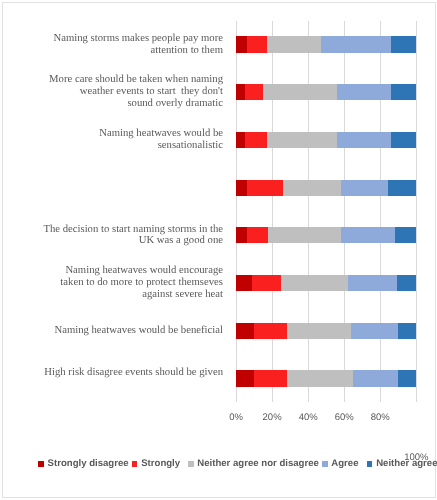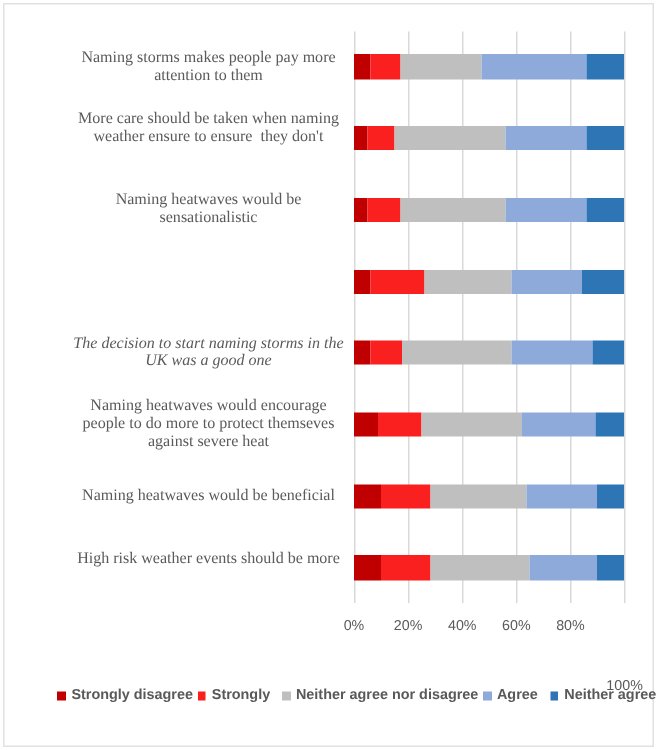--- a/index.html
+++ b/index.html
@@ -3,26 +3,26 @@
 <meta charset="utf-8">
 <style>
   html,body{margin:0;padding:0;background:#ffffff;}
   body{width:437px;height:500px;overflow:hidden;font-family:"Liberation Sans",sans-serif;-webkit-font-smoothing:antialiased;text-rendering:geometricPrecision;}
   #figure{position:absolute;left:0;top:0;width:437px;height:500px;background:#fff;}
   #frame{position:absolute;left:1.5px;top:1.5px;width:434px;height:496.5px;border:1px solid #e1e1e1;box-sizing:border-box;}
   #chart{position:absolute;left:0;top:0;width:437px;height:500px;}
 
   .cat-label{
     position:absolute;
-    text-align:center;
+    text-align:right;
     font-family:"Liberation Serif",serif;
     font-size:10.7px;
     line-height:11.85px;
     color:#5a5a5a;
-    right:198px;
+    right:214px;
     width:200px;
     white-space:pre;
   }
   .bar-row{position:absolute;height:16.2px;}
   .seg{position:absolute;top:0;height:16.2px;}
 
   .gridline{position:absolute;width:1px;background:#d9d9d9;}
 
   .tick-label{
     position:absolute;
@@ -64,21 +64,21 @@
         <div class="seg" style="left: 155.144px; width: 25.256px; background: rgb(46, 117, 182);"></div>
       </div>
       <div class="cat-label" style="top: 32.7px;"><div>Naming storms makes people pay more</div><div>attention to them</div></div>
       <div class="bar-row" style="left: 236px; top: 84.15px; width: 180.4px;">
         <div class="seg" style="left: 0px; width: 9.02px; background: rgb(192, 0, 0);"></div>
         <div class="seg" style="left: 9.02px; width: 18.04px; background: rgb(251, 32, 32);"></div>
         <div class="seg" style="left: 27.06px; width: 73.964px; background: rgb(191, 191, 191);"></div>
         <div class="seg" style="left: 101.024px; width: 54.12px; background: rgb(142, 170, 219);"></div>
         <div class="seg" style="left: 155.144px; width: 25.256px; background: rgb(46, 117, 182);"></div>
       </div>
-      <div class="cat-label" style="top: 74.475px;"><div>More care should be taken when naming</div><div>weather ensure to ensure  they don't</div></div>
+      <div class="cat-label" style="top: 74.475px;"><div>More care should be taken when naming</div><div>weather events to start  they don't</div><div>sound overly dramatic</div></div>
       <div class="bar-row" style="left: 236px; top: 131.85px; width: 180.4px;">
         <div class="seg" style="left: 0px; width: 9.02px; background: rgb(192, 0, 0);"></div>
         <div class="seg" style="left: 9.02px; width: 21.648px; background: rgb(251, 32, 32);"></div>
         <div class="seg" style="left: 30.668px; width: 70.356px; background: rgb(191, 191, 191);"></div>
         <div class="seg" style="left: 101.024px; width: 54.12px; background: rgb(142, 170, 219);"></div>
         <div class="seg" style="left: 155.144px; width: 25.256px; background: rgb(46, 117, 182);"></div>
       </div>
       <div class="cat-label" style="top: 128.1px;"><div>Naming heatwaves would be</div><div>sensationalistic</div></div>
       <div class="bar-row" style="left: 236px; top: 179.55px; width: 180.4px;">
         <div class="seg" style="left: 0px; width: 10.824px; background: rgb(192, 0, 0);"></div>
@@ -87,45 +87,45 @@
         <div class="seg" style="left: 104.632px; width: 46.904px; background: rgb(142, 170, 219);"></div>
         <div class="seg" style="left: 151.536px; width: 28.864px; background: rgb(46, 117, 182);"></div>
       </div>
       <div class="bar-row" style="left: 236px; top: 227.25px; width: 180.4px;">
         <div class="seg" style="left: 0px; width: 10.824px; background: rgb(192, 0, 0);"></div>
         <div class="seg" style="left: 10.824px; width: 21.648px; background: rgb(251, 32, 32);"></div>
         <div class="seg" style="left: 32.472px; width: 72.16px; background: rgb(191, 191, 191);"></div>
         <div class="seg" style="left: 104.632px; width: 54.12px; background: rgb(142, 170, 219);"></div>
         <div class="seg" style="left: 158.752px; width: 21.648px; background: rgb(46, 117, 182);"></div>
       </div>
-      <div class="cat-label" style="top: 223.5px; font-style: italic;"><div>The decision to start naming storms in the</div><div>UK was a good one</div></div>
+      <div class="cat-label" style="top: 223.5px;"><div>The decision to start naming storms in the</div><div>UK was a good one</div></div>
       <div class="bar-row" style="left: 236px; top: 274.95px; width: 180.4px;">
         <div class="seg" style="left: 0px; width: 16.236px; background: rgb(192, 0, 0);"></div>
         <div class="seg" style="left: 16.236px; width: 28.864px; background: rgb(251, 32, 32);"></div>
         <div class="seg" style="left: 45.1px; width: 66.748px; background: rgb(191, 191, 191);"></div>
         <div class="seg" style="left: 111.848px; width: 48.708px; background: rgb(142, 170, 219);"></div>
         <div class="seg" style="left: 160.556px; width: 19.844px; background: rgb(46, 117, 182);"></div>
       </div>
-      <div class="cat-label" style="top: 265.275px;"><div>Naming heatwaves would encourage</div><div>people to do more to protect themseves</div><div>against severe heat</div></div>
+      <div class="cat-label" style="top: 265.275px;"><div>Naming heatwaves would encourage</div><div>taken to do more to protect themseves</div><div>against severe heat</div></div>
       <div class="bar-row" style="left: 236px; top: 322.65px; width: 180.4px;">
         <div class="seg" style="left: 0px; width: 18.04px; background: rgb(192, 0, 0);"></div>
         <div class="seg" style="left: 18.04px; width: 32.472px; background: rgb(251, 32, 32);"></div>
         <div class="seg" style="left: 50.512px; width: 64.944px; background: rgb(191, 191, 191);"></div>
         <div class="seg" style="left: 115.456px; width: 46.904px; background: rgb(142, 170, 219);"></div>
         <div class="seg" style="left: 162.36px; width: 18.04px; background: rgb(46, 117, 182);"></div>
       </div>
       <div class="cat-label" style="top: 324.825px;"><div>Naming heatwaves would be beneficial</div></div>
       <div class="bar-row" style="left: 236px; top: 370.35px; width: 180.4px;">
         <div class="seg" style="left: 0px; width: 18.04px; background: rgb(192, 0, 0);"></div>
         <div class="seg" style="left: 18.04px; width: 32.472px; background: rgb(251, 32, 32);"></div>
         <div class="seg" style="left: 50.512px; width: 66.748px; background: rgb(191, 191, 191);"></div>
         <div class="seg" style="left: 117.26px; width: 45.1px; background: rgb(142, 170, 219);"></div>
         <div class="seg" style="left: 162.36px; width: 18.04px; background: rgb(46, 117, 182);"></div>
       </div>
-      <div class="cat-label" style="top: 366.6px;"><div>High risk weather events should be more</div></div>
+      <div class="cat-label" style="top: 366.6px;"><div>High risk disagree events should be given</div></div>
     </div>
   <div id="legend">
       <span class="legend-item" style="left: 21.3px;">
         <span class="legend-swatch" style="background: rgb(192, 0, 0);"></span>
         <span class="legend-text">Strongly disagree</span>
       </span>
       <span class="legend-item" style="left: 114.9px;">
         <span class="legend-swatch" style="background: rgb(251, 32, 32);"></span>
         <span class="legend-text">Strongly</span>
       </span>

